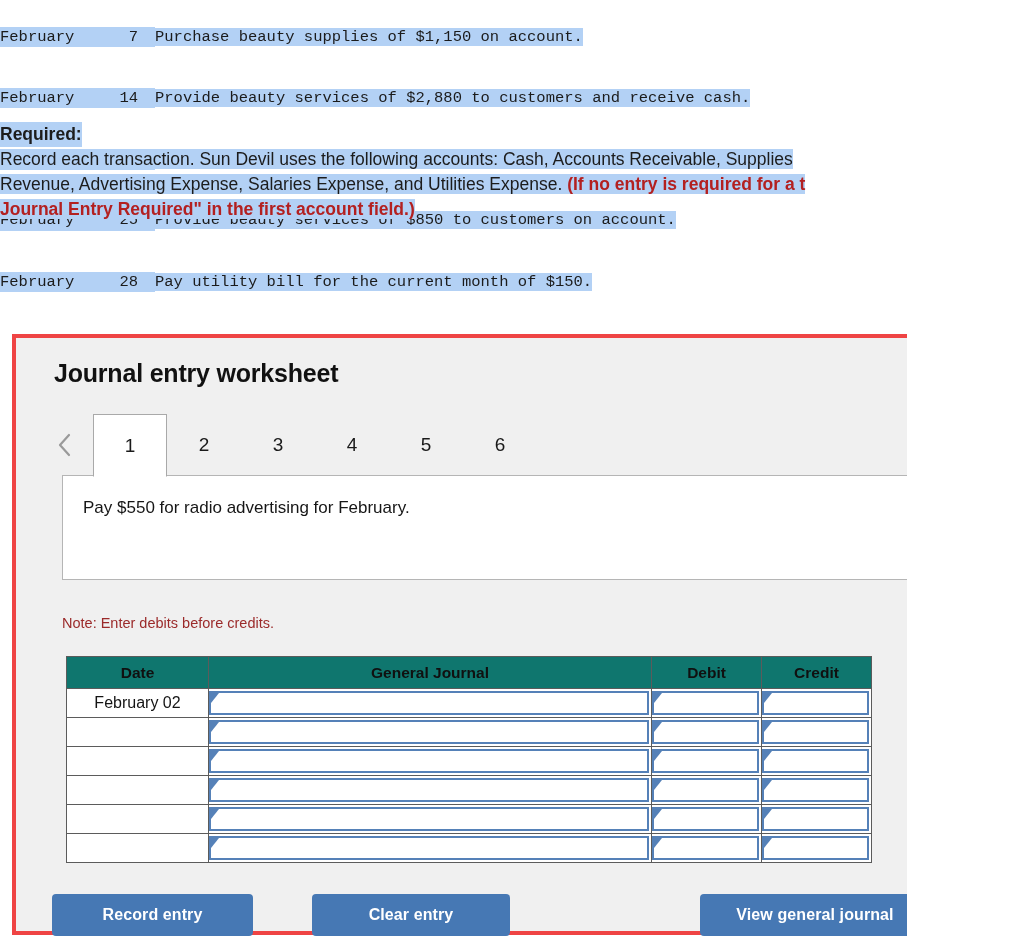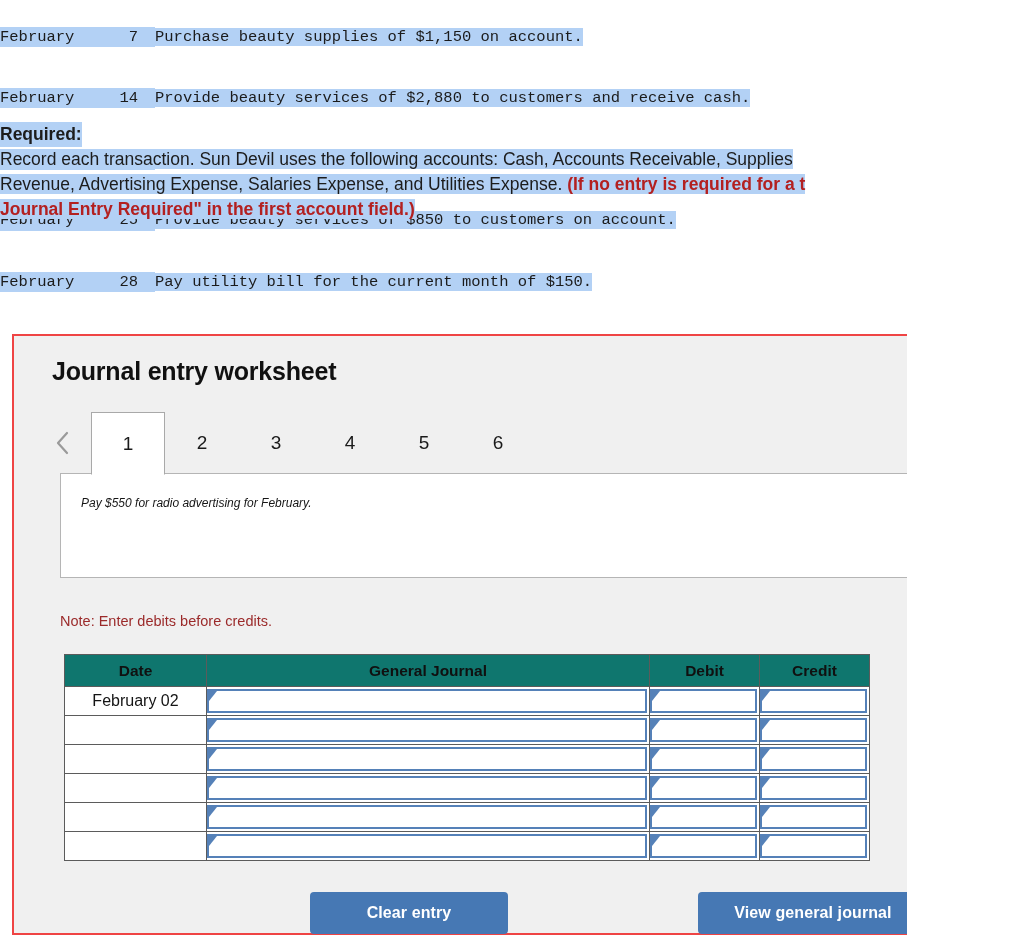--- a/index.html
+++ b/index.html
@@ -79,21 +79,21 @@
   }
 
   
   .panel {
     position: absolute;
     left: 12px;
     top: 334px;
     width: 958px;
     height: 601px;
     background: #f0f0f0;
-    border: 2px solid #ef4444;
+    border: 4px solid #ef4444;
     box-sizing: border-box;
   }
   .panel-title {
     position: absolute;
     left: 38px;
     top: 21px;
     font-size: 25px;
     font-weight: bold;
     color: #111111;
     letter-spacing: -0.2px;
@@ -160,23 +160,22 @@
     height: 105px;
     background: #ffffff;
     border: 1px solid #b5b5b5;
     box-sizing: border-box;
     z-index: 1;
   }
   .desc-text {
     position: absolute;
     left: 20px;
     top: 22px;
-    font-size: 12px;
+    font-size: 17px;
     color: #161616;
-    font-style: italic;
   }
 
   .note {
     position: absolute;
     left: 46px;
     top: 277px;
     font-size: 14.5px;
     color: #9b2a2a;
   }
 
@@ -398,17 +397,18 @@
           <td class="input-td">
               <div class="field"></div>
             </td>
           <td class="input-td">
               <div class="field"></div>
             </td>
         </tr>
       </tbody>
     </table>
 
+    <button class="btn" id="record-entry">Record entry</button>
     <button class="btn" id="view-general-journal">View general journal</button>
     <button class="btn" id="clear-entry">Clear entry</button>
 
   </div>
 </div>
 
 </body></html>

